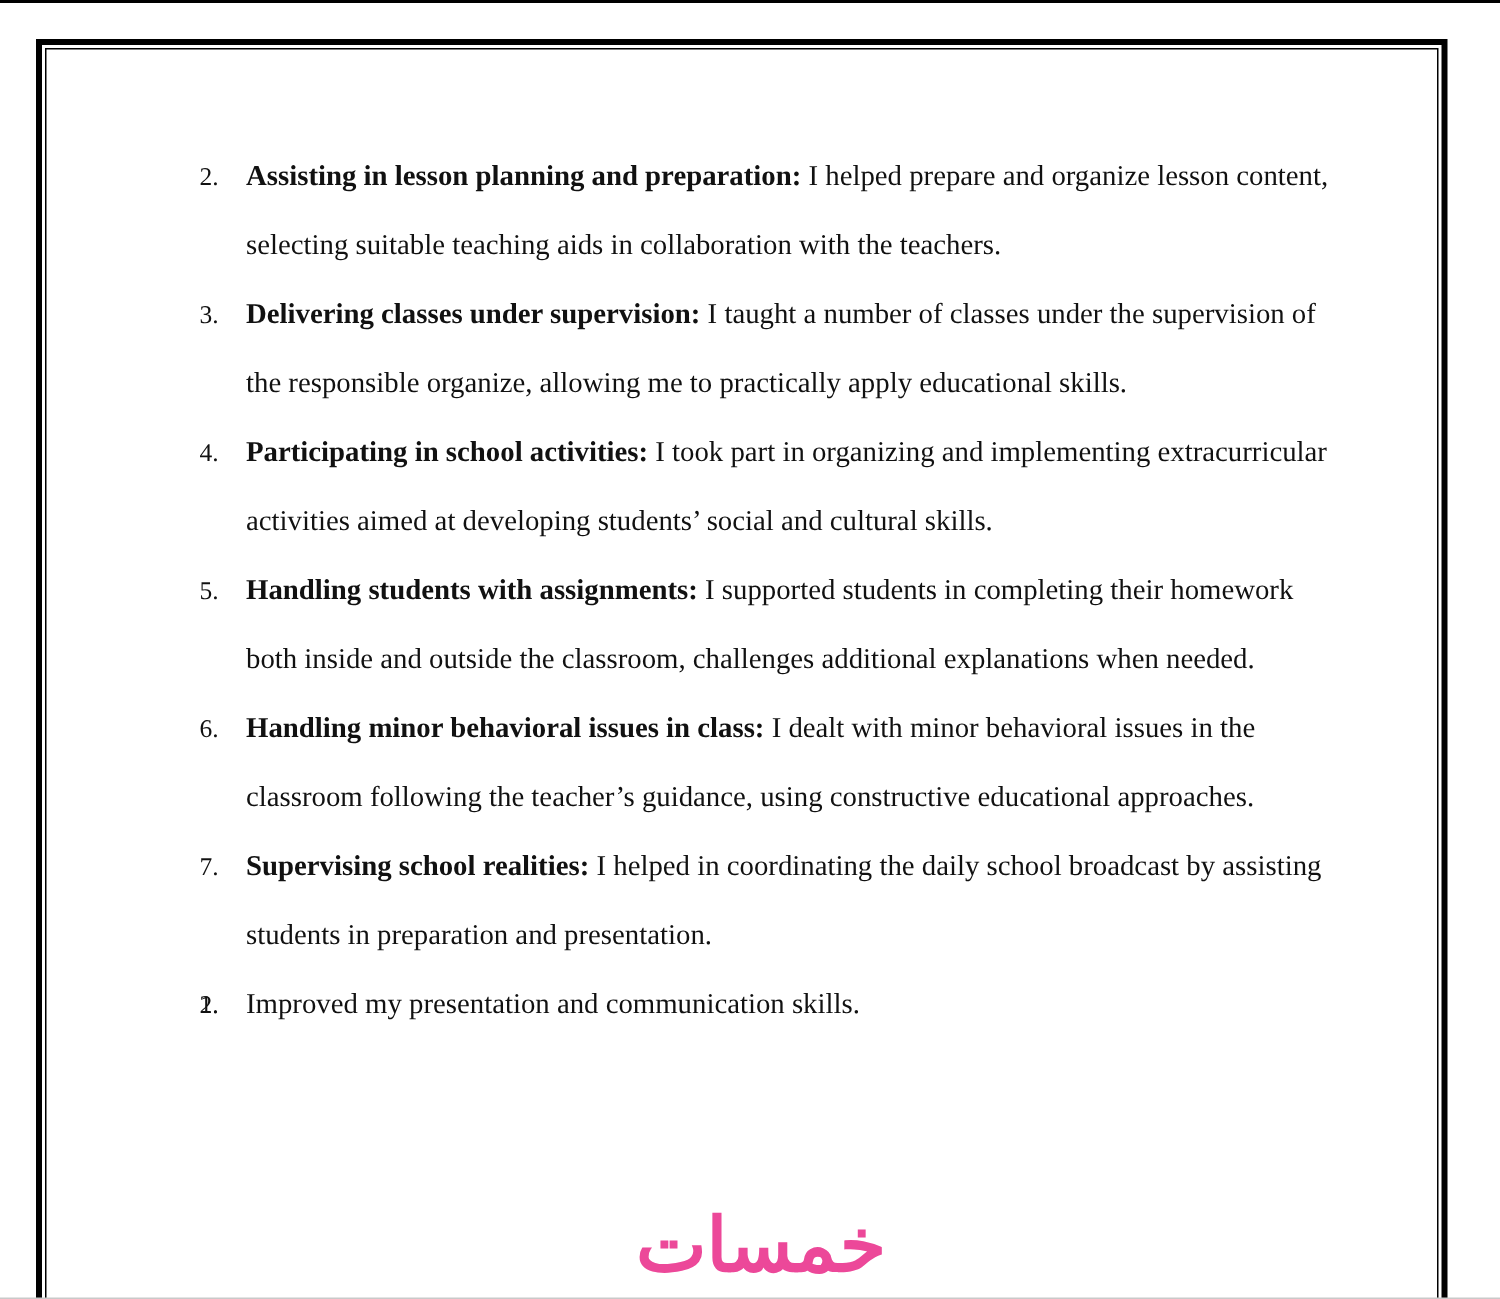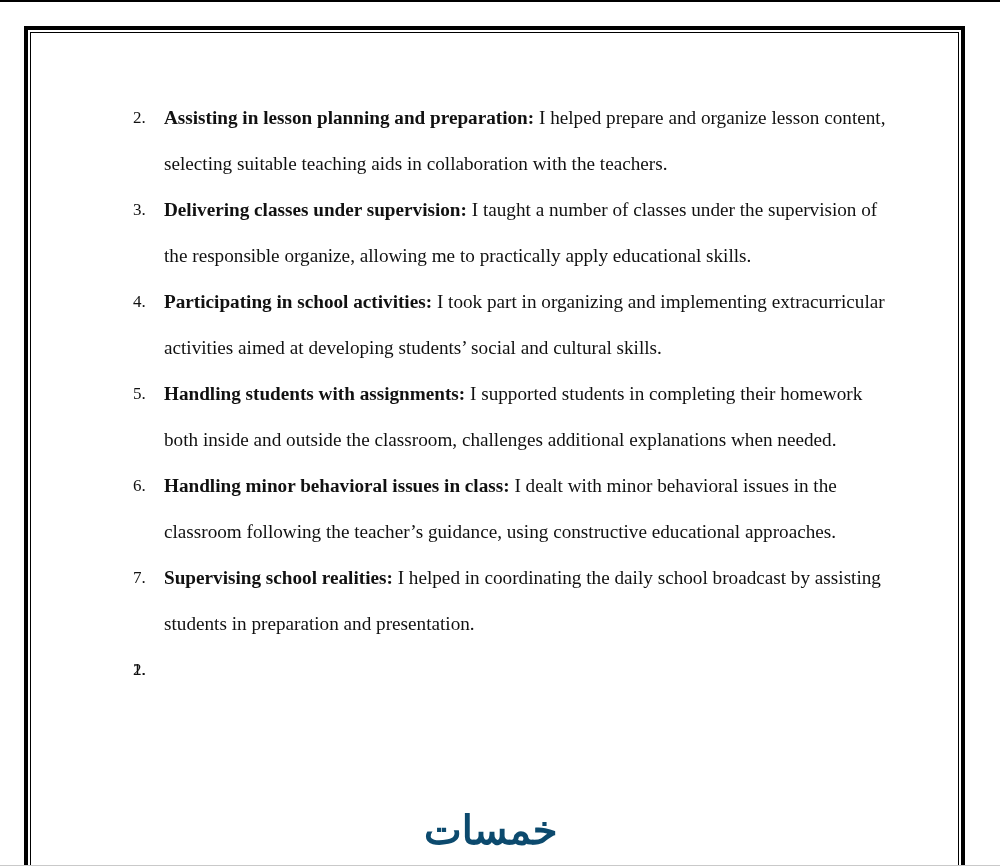--- a/index.html
+++ b/index.html
@@ -39,23 +39,23 @@
   .page-inner {
     box-sizing: border-box;
     width: 100%; height: 100%;
     border: 1px solid #000000;
   }
   .watermark {
     position: absolute;
     left: 424px; top: 810px;
     font-family: Liberation Sans, sans-serif;
     font-weight: bold;
-    font-size: 40px;
+    font-size: 50px;
     line-height: 40px;
-    color: #0c4a6e;
+    color: #ec4899;
     direction: rtl;
     z-index: 1;
   }
   .content {
     position: absolute;
     left: 31px; top: 33px;
     width: 870px;
     padding-top: 62px;
     font-size: 19.2px;
     line-height: 46px;
@@ -118,18 +118,18 @@
   <div class="li">
     <span class="num">7.</span><span class="lead">Supervising school realities:</span><span> I helped in coordinating the daily school broadcast by assisting students in preparation and presentation.</span>
   </div>
 
 
   <div class="li">
     <span class="num">1.</span>
   </div>
 
   <div class="li">
-    <span class="num">2.</span>
+    <span class="num">2.</span><span>Improved my presentation and communication skills.</span>
   </div>
 
 </div>
 
 <div class="bottom-edge"></div>
 
 </body></html>

